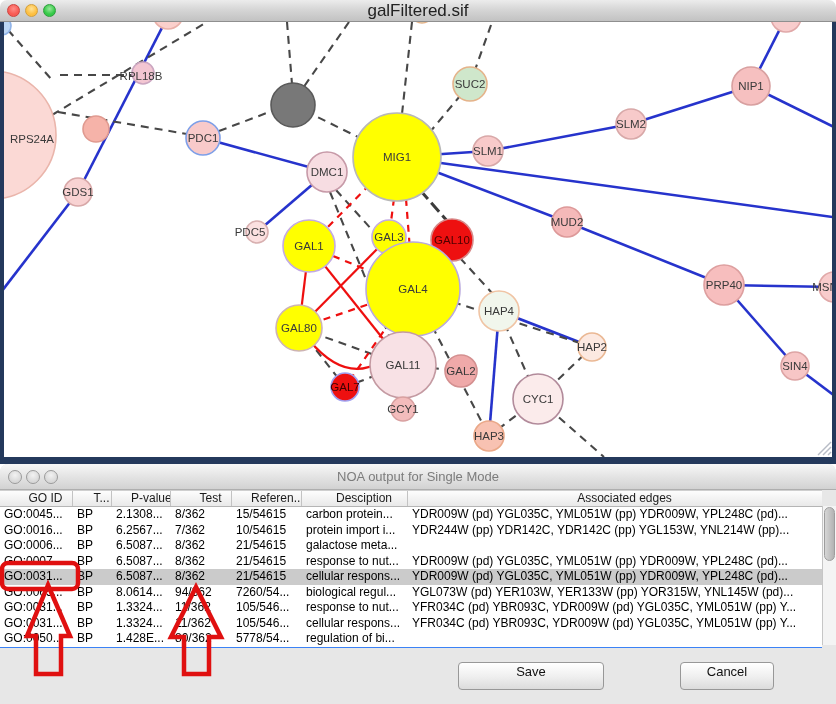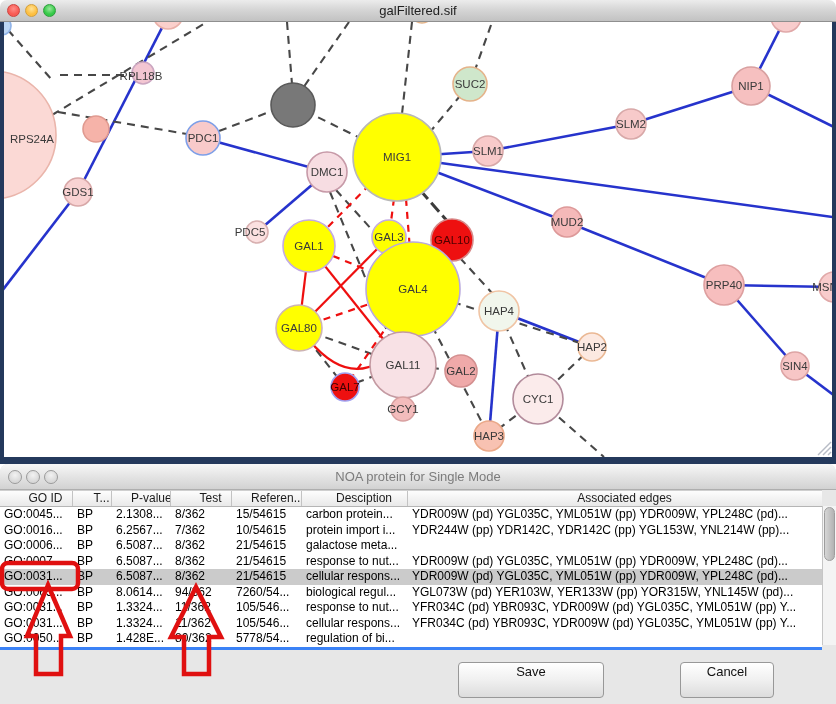--- a/index.html
+++ b/index.html
@@ -7,21 +7,21 @@
     width:836px;height:704px;position:relative;overflow:hidden;
     background:#ffffff;font-family:"Liberation Sans",sans-serif;
     -webkit-font-smoothing:antialiased;
   }
   
   .main-titlebar{
     position:absolute;left:0;top:0;width:836px;height:22px;
     background:linear-gradient(#ececec,#d6d6d6 45%,#c2c2c2);
     border-bottom:1px solid #8f8f8f;border-radius:7px 7px 0 0;
     display:flex;align-items:center;justify-content:center;
-    font-size:13px;color:#222;box-sizing:border-box;
+    font-size:17px;color:#222;box-sizing:border-box;
   }
   .lights{position:absolute;left:7px;top:4px;display:flex;gap:5px;}
   .light{width:13px;height:13px;border-radius:50%;box-sizing:border-box;}
   .light.red{background:radial-gradient(circle at 50% 35%,#ff8d88,#f85b54 60%);border:1px solid #ce4440;}
   .light.yellow{background:radial-gradient(circle at 50% 35%,#ffe296,#fdbf41 60%);border:1px solid #d39f3b;}
   .light.green{background:radial-gradient(circle at 50% 35%,#9ae89a,#35c948 60%);border:1px solid #2d9e3a;}
   .light.inactive{background:radial-gradient(circle at 50% 35%,#f2f2f2,#d9d9d9 65%);border:1px solid #9a9a9a;}
   #net{position:absolute;left:0;top:22px;}
   
   .noa-window{
@@ -41,37 +41,37 @@
   .tbl-row{display:grid;grid-template-columns:73px 39px 59px 61px 70px 106px 414px;}
   .tbl-head{
     height:15px;background:linear-gradient(#fdfdfd,#e9e9e9);
     border-bottom:1px solid #b5b5b5;border-top:1px solid #cfcfcf;
   }
   .tbl-head .cell{
     text-align:center;font-size:12px;line-height:15px;color:#1c1c1c;
     border-right:1px solid #c3c3c3;overflow:hidden;white-space:nowrap;padding-left:19px;
   }
   .tbl-head .cell:last-child{border-right:none;}
-  .tbl-body{background:#ffffff;border-bottom:3px solid #3b82f6;}
+  .tbl-body{background:#ffffff;border-bottom:1px solid #3b82f6;}
   .tbl-body .tbl-row{height:15.5px;}
   .tbl-body .tbl-row.selected{background:#cbcbcb;}
   .tbl-body .cell{
     font-size:12px;line-height:15.5px;color:#000;
     padding-left:4px;overflow:hidden;white-space:nowrap;box-sizing:border-box;
   }
   .vscroll{
     position:absolute;right:0;top:42px;width:14px;height:139px;
     background:#f4f4f4;border-left:1px solid #c6c6c6;box-sizing:border-box;
   }
   .vthumb{
     position:absolute;left:1px;top:1px;width:11px;height:54px;border-radius:6px;
     background:linear-gradient(90deg,#d6d6d6,#b2b2b2);border:1px solid #9d9d9d;box-sizing:border-box;
   }
   .btn{
-    position:absolute;top:198px;height:36px;border:1px solid #989898;border-radius:4px;
+    position:absolute;top:198px;height:28px;border:1px solid #989898;border-radius:4px;
     background:linear-gradient(#ffffff,#f0f0f0 50%,#dcdcdc);
     font-size:13px;color:#111;text-align:center;line-height:18px;box-sizing:border-box;
     font-family:"Liberation Sans",sans-serif;
   }
   #save-btn{left:458px;width:146px;}
   #cancel-btn{left:680px;width:94px;}
   
   .overlay{position:absolute;left:0;top:0;pointer-events:none;}
   .overlay *{stroke:#e01010;stroke-width:4.5;fill:none;stroke-linejoin:miter;}
 </style>
@@ -211,21 +211,21 @@
     <line x1="828" y1="433" x2="831" y2="430" stroke="#b7bcc6" stroke-width="1.5"></line>
   </svg>
 
 <div class="noa-window">
   <div class="noa-titlebar">
     <div class="noa-lights">
       <div class="light inactive"></div>
       <div class="light inactive"></div>
       <div class="light inactive"></div>
     </div>
-    <span>NOA protein for Single Mode</span>
+    <span>NOA output for Single Mode</span>
   </div>
 
   <div class="noa-table">
     <div class="tbl-row tbl-head" id="tbl-head">
         <div class="cell">GO ID</div>
         <div class="cell">T...</div>
         <div class="cell">P-value</div>
         <div class="cell">Test</div>
         <div class="cell">Referen...</div>
         <div class="cell">Desciption</div>

